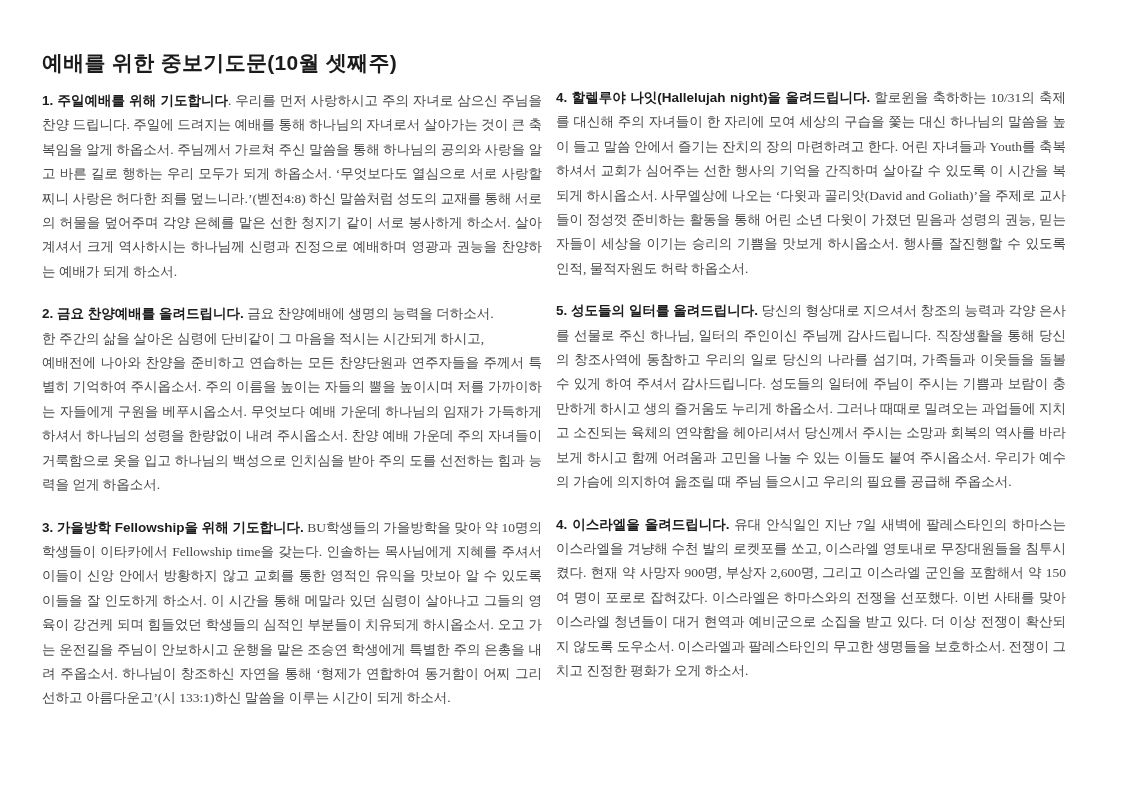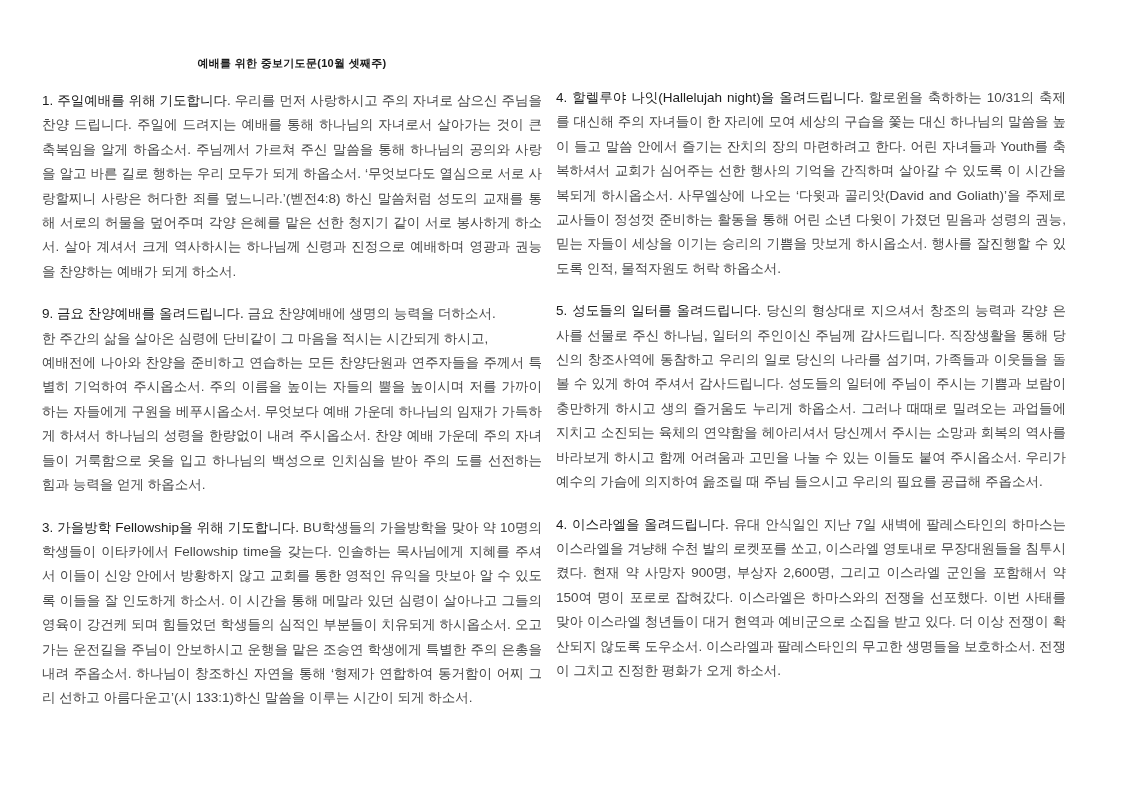--- a/index.html
+++ b/index.html
@@ -17,55 +17,55 @@
     overflow: hidden;
   }
   .column {
     position: absolute;
     top: 52px;
   }
   .column.left  { left: 42px;  width: 500px; }
   .column.right { left: 556px; width: 510px; top: 86px; }
   .doc-title {
     margin: 0 0 15px 0;
-    text-align: center;
-    font-size: 11px;
+    font-size: 21px;
     font-weight: 700;
     letter-spacing: 0.3px;
     color: #1b1b1b;
     line-height: 22px;
   }
   p.para {
     margin: 0 0 18px 0;
     font-size: 13.5px;
     line-height: 24.4px;
     text-align: justify;
     word-break: normal;
     color: #474747;
   }
   p.para:last-child { margin-bottom: 0; }
   .para .h {
-    font-weight: 400;
+    font-weight: 700;
     color: #1b1b1b;
   }
   .para .b {
     white-space: pre-line;
+    font-family: Liberation Serif, serif;
   }
 </style>
 </head>
 <body>
 
 <div class="page">
 
   <div class="column left">
     <h1 class="doc-title">예배를 위한 중보기도문(10월 셋째주)</h1>
 
     <p class="para"><span class="h">1. 주일예배를 위해 기도합니다</span><span class="b">. 우리를 먼저 사랑하시고 주의 자녀로 삼으신 주님을 찬양 드립니다. 주일에 드려지는 예배를 통해 하나님의 자녀로서 살아가는 것이 큰 축복임을 알게 하옵소서. 주님께서 가르쳐 주신 말씀을 통해 하나님의 공의와 사랑을 알고 바른 길로 행하는 우리 모두가 되게 하옵소서. ‘무엇보다도 열심으로 서로 사랑할찌니 사랑은 허다한 죄를 덮느니라.’(벧전4:8) 하신 말씀처럼 성도의 교재를 통해 서로의 허물을 덮어주며 각양 은혜를 맡은 선한 청지기 같이 서로 봉사하게 하소서. 살아 계셔서 크게 역사하시는 하나님께 신령과 진정으로 예배하며 영광과 권능을 찬양하는 예배가 되게 하소서.</span></p>
 
-    <p class="para"><span class="h">9. 금요 찬양예배를 올려드립니다.</span><span class="b"> 금요 찬양예배에 생명의 능력을 더하소서.
+    <p class="para"><span class="h">2. 금요 찬양예배를 올려드립니다.</span><span class="b"> 금요 찬양예배에 생명의 능력을 더하소서.
 한 주간의 삶을 살아온 심령에 단비같이 그 마음을 적시는 시간되게 하시고,
 예배전에 나아와 찬양을 준비하고 연습하는 모든 찬양단원과 연주자들을 주께서 특별히 기억하여 주시옵소서. 주의 이름을 높이는 자들의 뿔을 높이시며 저를 가까이하는 자들에게 구원을 베푸시옵소서. 무엇보다 예배 가운데 하나님의 임재가 가득하게 하셔서 하나님의 성령을 한량없이 내려 주시옵소서. 찬양 예배 가운데 주의 자녀들이 거룩함으로 옷을 입고 하나님의 백성으로 인치심을 받아 주의 도를 선전하는 힘과 능력을 얻게 하옵소서.</span></p>
 
     <p class="para"><span class="h">3. 가을방학 Fellowship을 위해 기도합니다.</span><span class="b"> BU학생들의 가을방학을 맞아 약 10명의 학생들이 이타카에서 Fellowship time을 갖는다. 인솔하는 목사님에게 지혜를 주셔서 이들이 신앙 안에서 방황하지 않고 교회를 통한 영적인 유익을 맛보아 알 수 있도록 이들을 잘 인도하게 하소서. 이 시간을 통해 메말라 있던 심령이 살아나고 그들의 영육이 강건케 되며 힘들었던 학생들의 심적인 부분들이 치유되게 하시옵소서. 오고 가는 운전길을 주님이 안보하시고 운행을 맡은 조승연 학생에게 특별한 주의 은총을 내려 주옵소서. 하나님이 창조하신 자연을 통해 ‘형제가 연합하여 동거함이 어찌 그리 선하고 아름다운고’(시 133:1)하신 말씀을 이루는 시간이 되게 하소서.</span></p>
   </div>
 
   <div class="column right">
     <p class="para"><span class="h">4. 할렐루야 나잇(Hallelujah night)을 올려드립니다.</span><span class="b"> 할로윈을 축하하는 10/31의 축제를 대신해 주의 자녀들이 한 자리에 모여 세상의 구습을 쫓는 대신 하나님의 말씀을 높이 들고 말씀 안에서 즐기는 잔치의 장의 마련하려고 한다. 어린 자녀들과 Youth를 축복하셔서 교회가 심어주는 선한 행사의 기억을 간직하며 살아갈 수 있도록 이 시간을 복되게 하시옵소서. 사무엘상에 나오는 ‘다윗과 골리앗(David and Goliath)’을 주제로 교사들이 정성껏 준비하는 활동을 통해 어린 소년 다윗이 가졌던 믿음과 성령의 권능, 믿는 자들이 세상을 이기는 승리의 기쁨을 맛보게 하시옵소서. 행사를 잘진행할 수 있도록 인적, 물적자원도 허락 하옵소서.</span></p>
 
     <p class="para"><span class="h">5. 성도들의 일터를 올려드립니다.</span><span class="b"> 당신의 형상대로 지으셔서 창조의 능력과 각양 은사를 선물로 주신 하나님, 일터의 주인이신 주님께 감사드립니다. 직장생활을 통해 당신의 창조사역에 동참하고 우리의 일로 당신의 나라를 섬기며, 가족들과 이웃들을 돌볼 수 있게 하여 주셔서 감사드립니다. 성도들의 일터에 주님이 주시는 기쁨과 보람이 충만하게 하시고 생의 즐거움도 누리게 하옵소서. 그러나 때때로 밀려오는 과업들에 지치고 소진되는 육체의 연약함을 헤아리셔서 당신께서 주시는 소망과 회복의 역사를 바라보게 하시고 함께 어려움과 고민을 나눌 수 있는 이들도 붙여 주시옵소서. 우리가 예수의 가슴에 의지하여 읊조릴 때 주님 들으시고 우리의 필요를 공급해 주옵소서.</span></p>

